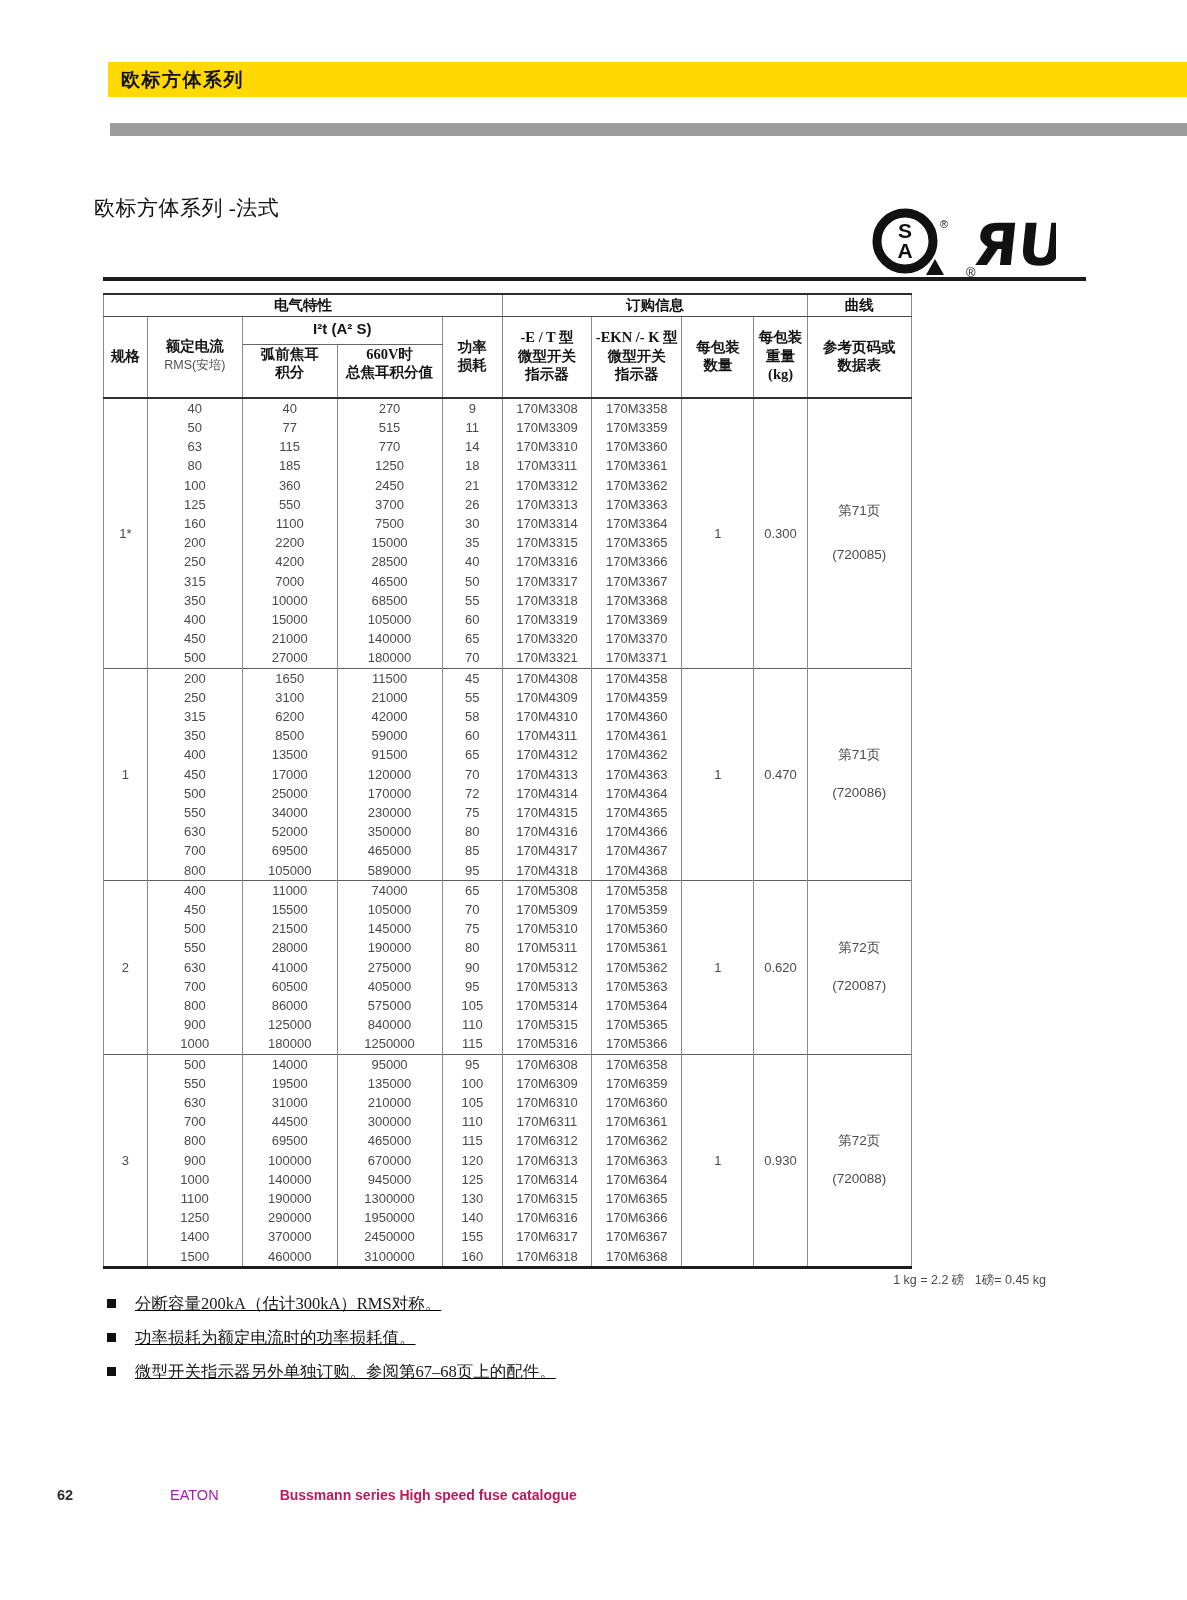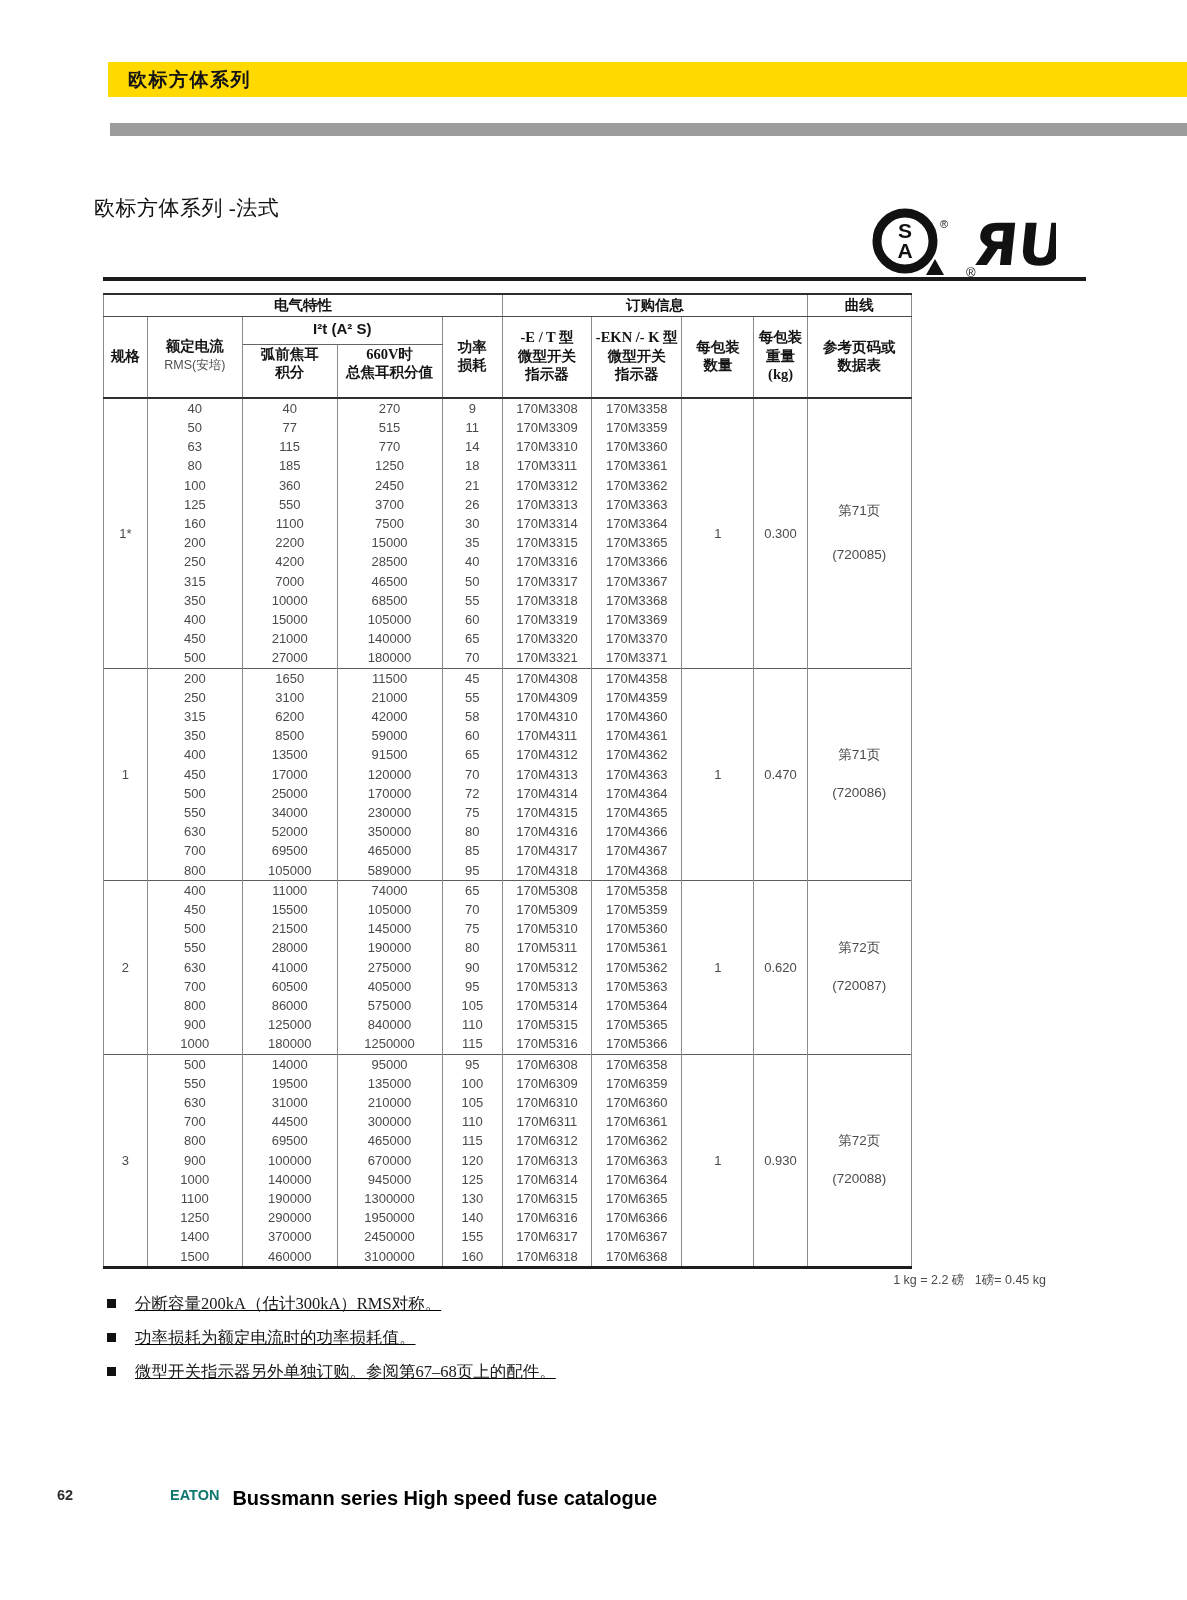--- a/index.html
+++ b/index.html
@@ -1,21 +1,21 @@
 <!DOCTYPE html>
 <html><head>
 <meta charset="utf-8">
 <style>
   * { margin:0; padding:0; box-sizing:border-box; }
   body { background:#e8e8e8; font-family:"Liberation Sans", sans-serif; }
   .page { position:relative; width:1187px; height:1600px; background:#ffffff; margin:0 auto; overflow:hidden; }
 
   
   .tab-bar { position:absolute; left:108px; top:62px; width:1079px; height:35px; background:#ffd900;
-             display:flex; align-items:center; padding-left:20px; }
+             display:flex; align-items:center; padding-left:13px; }
   .tab-bar .tab-label { font-size:19px; font-weight:bold; color:#141414; letter-spacing:1.5px;
              font-family:"Liberation Sans", sans-serif; }
   .gray-bar { position:absolute; left:110px; top:123px; width:1077px; height:13px; background:#9c9c9c; }
 
   
   .series-title { position:absolute; left:94px; top:194px; font-family:"Liberation Serif", serif;
                   font-weight:normal; font-size:21px; color:#101010; letter-spacing:0.5px; }
   .main-title { position:absolute; left:103px; top:221px; font-size:37px; font-weight:800;
                 color:#161616; white-space:pre; letter-spacing:0.5px; }
   .title-rule { position:absolute; left:103px; top:277px; width:983px; height:4px; background:#1b1b1b; }
@@ -55,22 +55,22 @@
   .conv-note { position:absolute; top:1272px; right:141px; font-size:12.5px; color:#4a4a4a; white-space:pre; }
   .notes { position:absolute; left:107px; top:1293px; list-style:none; }
   .notes li { display:flex; align-items:flex-start; margin-bottom:12px;text-decoration:underline; }
   .bullet { width:9px; height:9px; background:#111; margin:6px 19px 0 0; flex:0 0 9px; }
   .note-text { font-family:"Liberation Serif", serif; font-size:16.5px; color:#181818; }
 
   
   .footer { position:absolute; left:0; top:1487px; width:1187px; }
   .page-num { position:absolute; left:57px; top:0; font-size:14.5px; font-weight:bold; color:#2e2e2e; }
   .footer-line { position:absolute; left:170px; top:0; display:flex; gap:13px; }
-  .brand { font-size:14.5px; font-weight:bold; color:#0f766e; }
-  .cat-name { font-size:20px; font-weight:bold; color:#000000; }
+  .brand { font-size:14.5px; font-weight:normal; color:#a21caf; }
+  .cat-name { font-size:14px; font-weight:bold; color:#be185d;margin-left:48px; }
 </style>
 </head>
 <body>
 
 <div class="page">
 
   <div class="tab-bar">
     <span class="tab-label">欧标方体系列</span>
   </div>
   <div class="gray-bar"></div>

